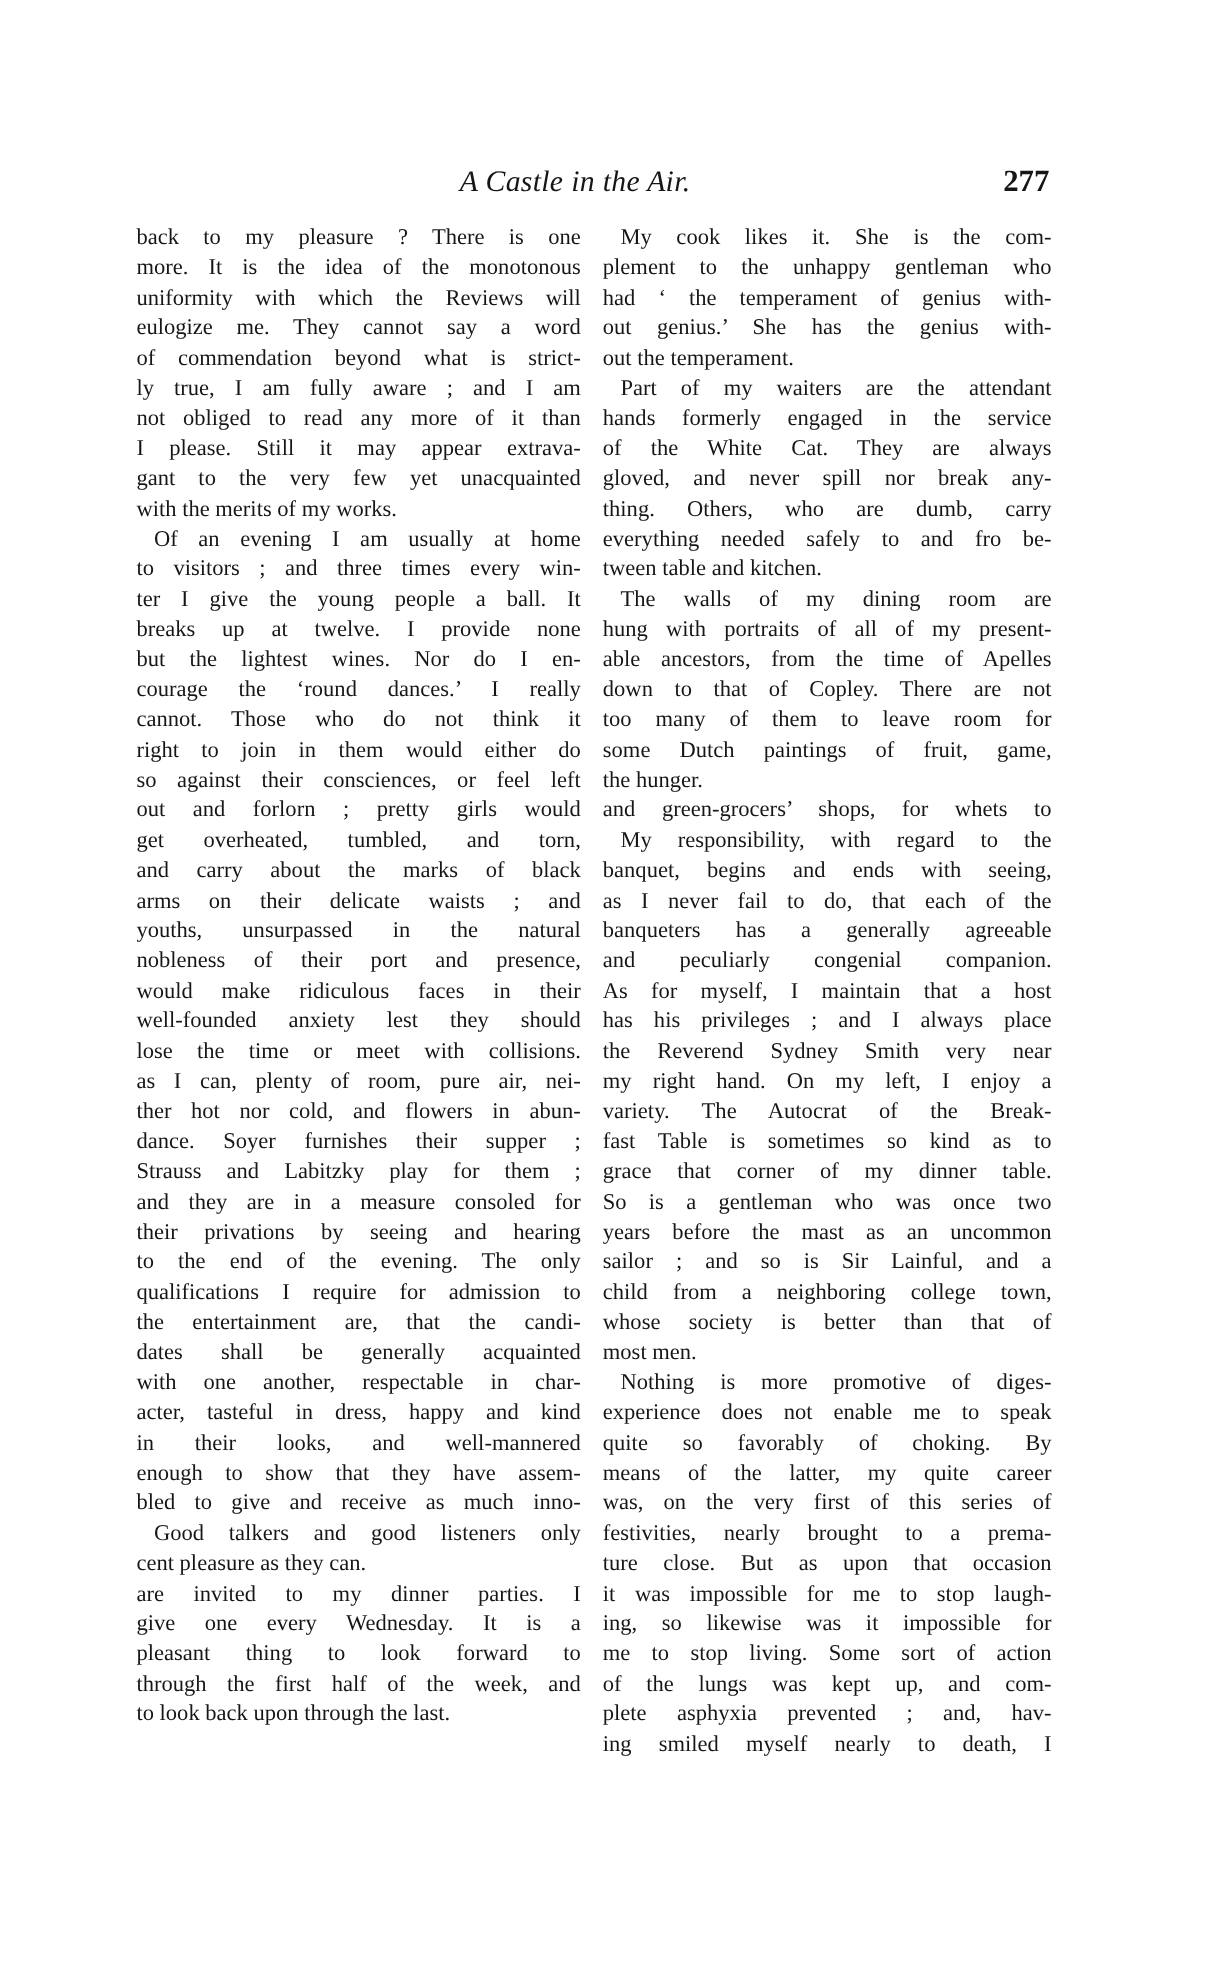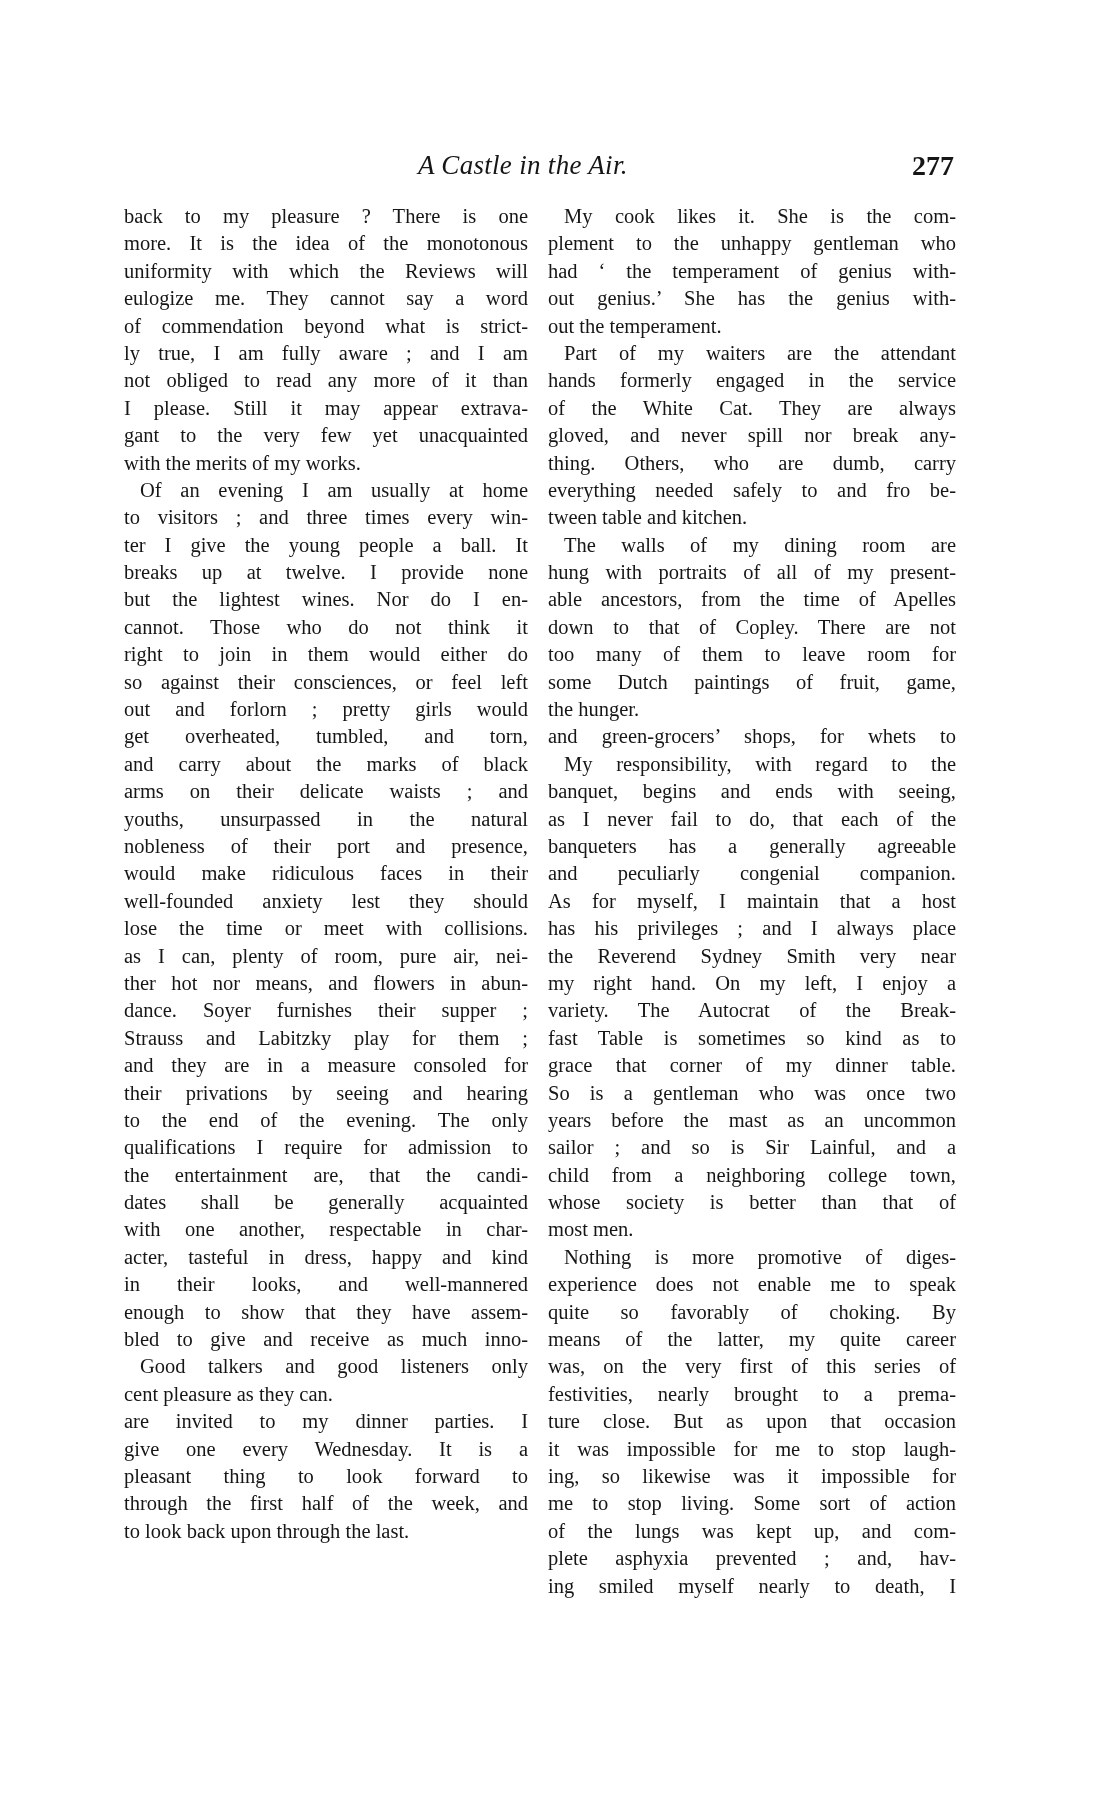--- a/index.html
+++ b/index.html
@@ -36,34 +36,35 @@
     <span class="line">ly true, I am fully aware ; and I am</span>
     <span class="line">not obliged to read any more of it than</span>
     <span class="line">I please.  Still it may appear extrava-</span>
     <span class="line">gant to the very few yet unacquainted</span>
     <span class="line last">with the merits of my works.</span>
     <span class="line indent">Of an evening I am usually at home</span>
     <span class="line">to visitors ; and three times every win-</span>
     <span class="line">ter I give the young people a ball.  It</span>
     <span class="line">breaks up at twelve.  I provide none</span>
     <span class="line">but the lightest wines.  Nor do I en-</span>
+    <span class="line">courage the ‘round dances.’ I really</span>
     <span class="line">cannot.  Those who do not think it</span>
     <span class="line">right to join in them would either do</span>
     <span class="line">so against their consciences, or feel left</span>
     <span class="line">out and forlorn ; pretty girls would</span>
     <span class="line">get overheated, tumbled, and torn,</span>
     <span class="line">and carry about the marks of black</span>
     <span class="line">arms on their delicate waists ; and</span>
     <span class="line">youths, unsurpassed in the natural</span>
     <span class="line">nobleness of their port and presence,</span>
     <span class="line">would make ridiculous faces in their</span>
     <span class="line">well-founded anxiety lest they should</span>
     <span class="line">lose the time or meet with collisions.</span>
     <span class="line">as I can, plenty of room, pure air, nei-</span>
-    <span class="line">ther hot nor means, and flowers in abun-</span>
+    <span class="line">ther hot nor cold, and flowers in abun-</span>
     <span class="line">dance.  Soyer furnishes their supper ;</span>
     <span class="line">Strauss and Labitzky play for them ;</span>
     <span class="line">and they are in a measure consoled for</span>
     <span class="line">their privations by seeing and hearing</span>
     <span class="line">to the end of the evening.  The only</span>
     <span class="line">qualifications I require for admission to</span>
     <span class="line">the entertainment are, that the candi-</span>
     <span class="line">dates shall be generally acquainted</span>
     <span class="line">with one another, respectable in char-</span>
     <span class="line">acter, tasteful in dress, happy and kind</span>

